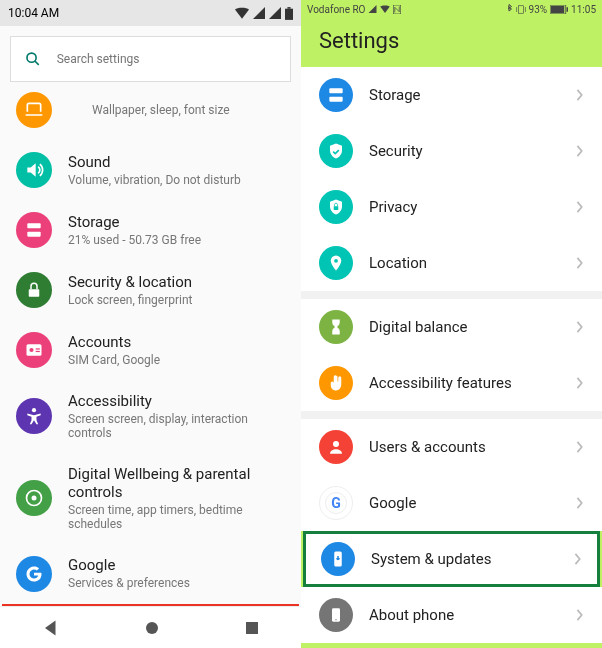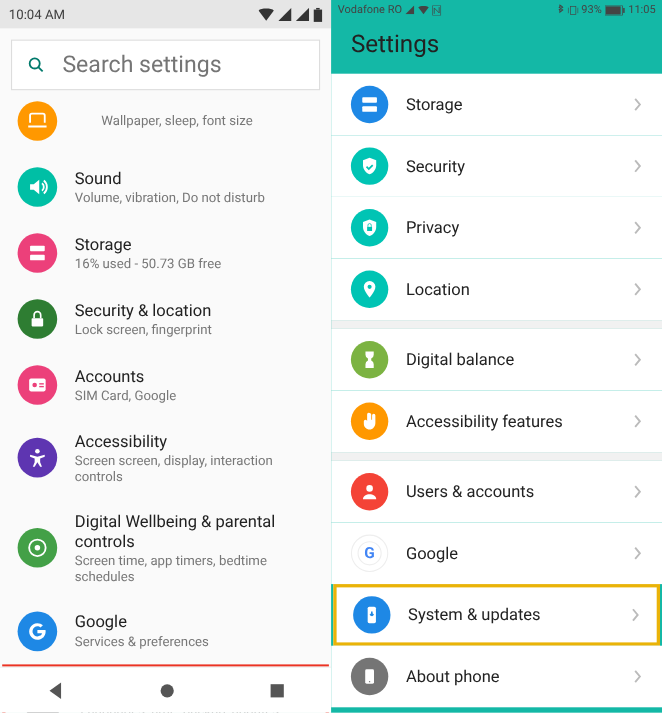--- a/index.html
+++ b/index.html
@@ -1,27 +1,27 @@
 <!DOCTYPE html>
 <html><head>
 <meta charset="utf-8">
 <style>
   * { box-sizing: border-box; margin: 0; padding: 0; font-family: Roboto, Arial, sans-serif; }
   body { width: 602px; height: 648px; display: flex; background: #fff; }
   .phone { position: relative; height: 648px; overflow: hidden; }
   .phone-left { width: 301px; background: #fafafa; }
-  .phone-right { width: 301px; background: #14b8a6; }
+  .phone-right { width: 301px; background: #bef264; }
 
   
-  .pl-status { height: 26px; background: #e6e6e6; display: flex; align-items: center; justify-content: space-between; padding: 0 8px; font-size: 12px; color: #404040; }
+  .pl-status { height: 26px; background: #e6e6e6; display: flex; align-items: center; justify-content: space-between; padding: 0 8px; font-size: 12px; color: #000000; }
   .pl-status-right { display: flex; gap: 4px; align-items: center; }
   .pl-status-right svg { display: block; }
   .pl-search-wrap { padding: 10px; background: #fafafa; }
   .pl-search { height: 46px; border: 1px solid #ddd; background: #fff; display: flex; align-items: center; padding: 0 14px; gap: 16px; }
-  .pl-search input { border: none; outline: none; font-size: 21px; color: #b91c1c; width: 100%; background: transparent; }
+  .pl-search input { border: none; outline: none; font-size: 12px; color: #b91c1c; width: 100%; background: transparent; }
   .pl-list { }
   .pl-item { display: flex; align-items: center; gap: 16px; padding: 12px 16px; background: #fafafa; }
   .pl-item.partial { padding-top: 0; gap: 40px; }
   .pl-icon { width: 36px; height: 36px; border-radius: 50%; flex-shrink: 0; display: flex; align-items: center; justify-content: center; }
   .pl-texts { flex: 1; min-width: 0; }
   .pl-label { font-size: 15px; color: #212121; line-height: 1.2; padding-bottom: 2px; }
   .pl-sub { font-size: 12px; color: #777; line-height: 1.2; }
   .pl-highlight { border: 3px solid #eb3323; margin: 0 2px; }
   .pl-navbar { position: absolute; bottom: 0; left: 0; right: 0; height: 42px; background: #fff; display: flex; align-items: center; justify-content: space-around; border-top: 1px solid #eee; }
   .pl-navbar svg { display: block; }
@@ -29,21 +29,21 @@
   
   .pr-status { height: 18px; display: flex; align-items: center; justify-content: space-between; padding: 0 6px; font-size: 10px; color: #444; }
   .pr-status-left, .pr-status-right { display: flex; gap: 3px; align-items: center; }
   .pr-title { font-size: 22px; font-weight: 400; color: #222; padding: 10px 18px 14px; }
   .pr-group { border-top: 8px solid #f1f1f1; }
   .pr-group.first { border-top: none; }
   .pr-item { display: flex; align-items: center; gap: 16px; padding: 11px 18px; background: #fff; position: relative; }
   .pr-icon { width: 34px; height: 34px; border-radius: 50%; flex-shrink: 0; display: flex; align-items: center; justify-content: center; }
   .pr-label { flex: 1; font-size: 15px; color: #222; }
   .pr-chevron { color: #bbb; }
-  .pr-highlight { border: 3px solid #eab308; margin: 0 2px; padding: 8px 15px; }
+  .pr-highlight { border: 3px solid #15803d; margin: 0 2px; padding: 8px 15px; }
   .pr-navbar { height: 40px; display: flex; align-items: center; justify-content: space-around; }
 
   .google-g { width:22px; height:22px; background:#fff; border-radius:50%; border:1px solid #eee; display:flex; align-items:center; justify-content:center; font-weight:bold; font-size:14px; }
 </style>
 </head>
 <body>
 
 <div class="phone phone-left">
   <div class="pl-status">
     <span>10:04 AM</span>
@@ -98,21 +98,21 @@
       </div>
       <div class="pl-item">
     <div class="pl-icon" style="background:#ec407a">
           <svg width="20" height="20" viewBox="0 0 24 24">
             <rect x="4" y="4" width="16" height="6" rx="1" fill="#fff"></rect>
             <rect x="4" y="14" width="16" height="6" rx="1" fill="#fff"></rect>
           </svg>
         </div>
     <div class="pl-texts">
       <div class="pl-label">Storage</div>
-      <div class="pl-sub">16% used - 50.73 GB free</div>
+      <div class="pl-sub">21% used - 50.73 GB free</div>
     </div>
       </div>
       <div class="pl-item">
     <div class="pl-icon" style="background:#2e7d32">
           <svg width="18" height="18" viewBox="0 0 24 24">
             <rect x="5" y="11" width="14" height="10" rx="1" fill="#fff"></rect>
             <path stroke="#fff" stroke-width="2" fill="none" d="M8 11V7a4 4 0 018 0v4"></path>
           </svg>
         </div>
     <div class="pl-texts">

